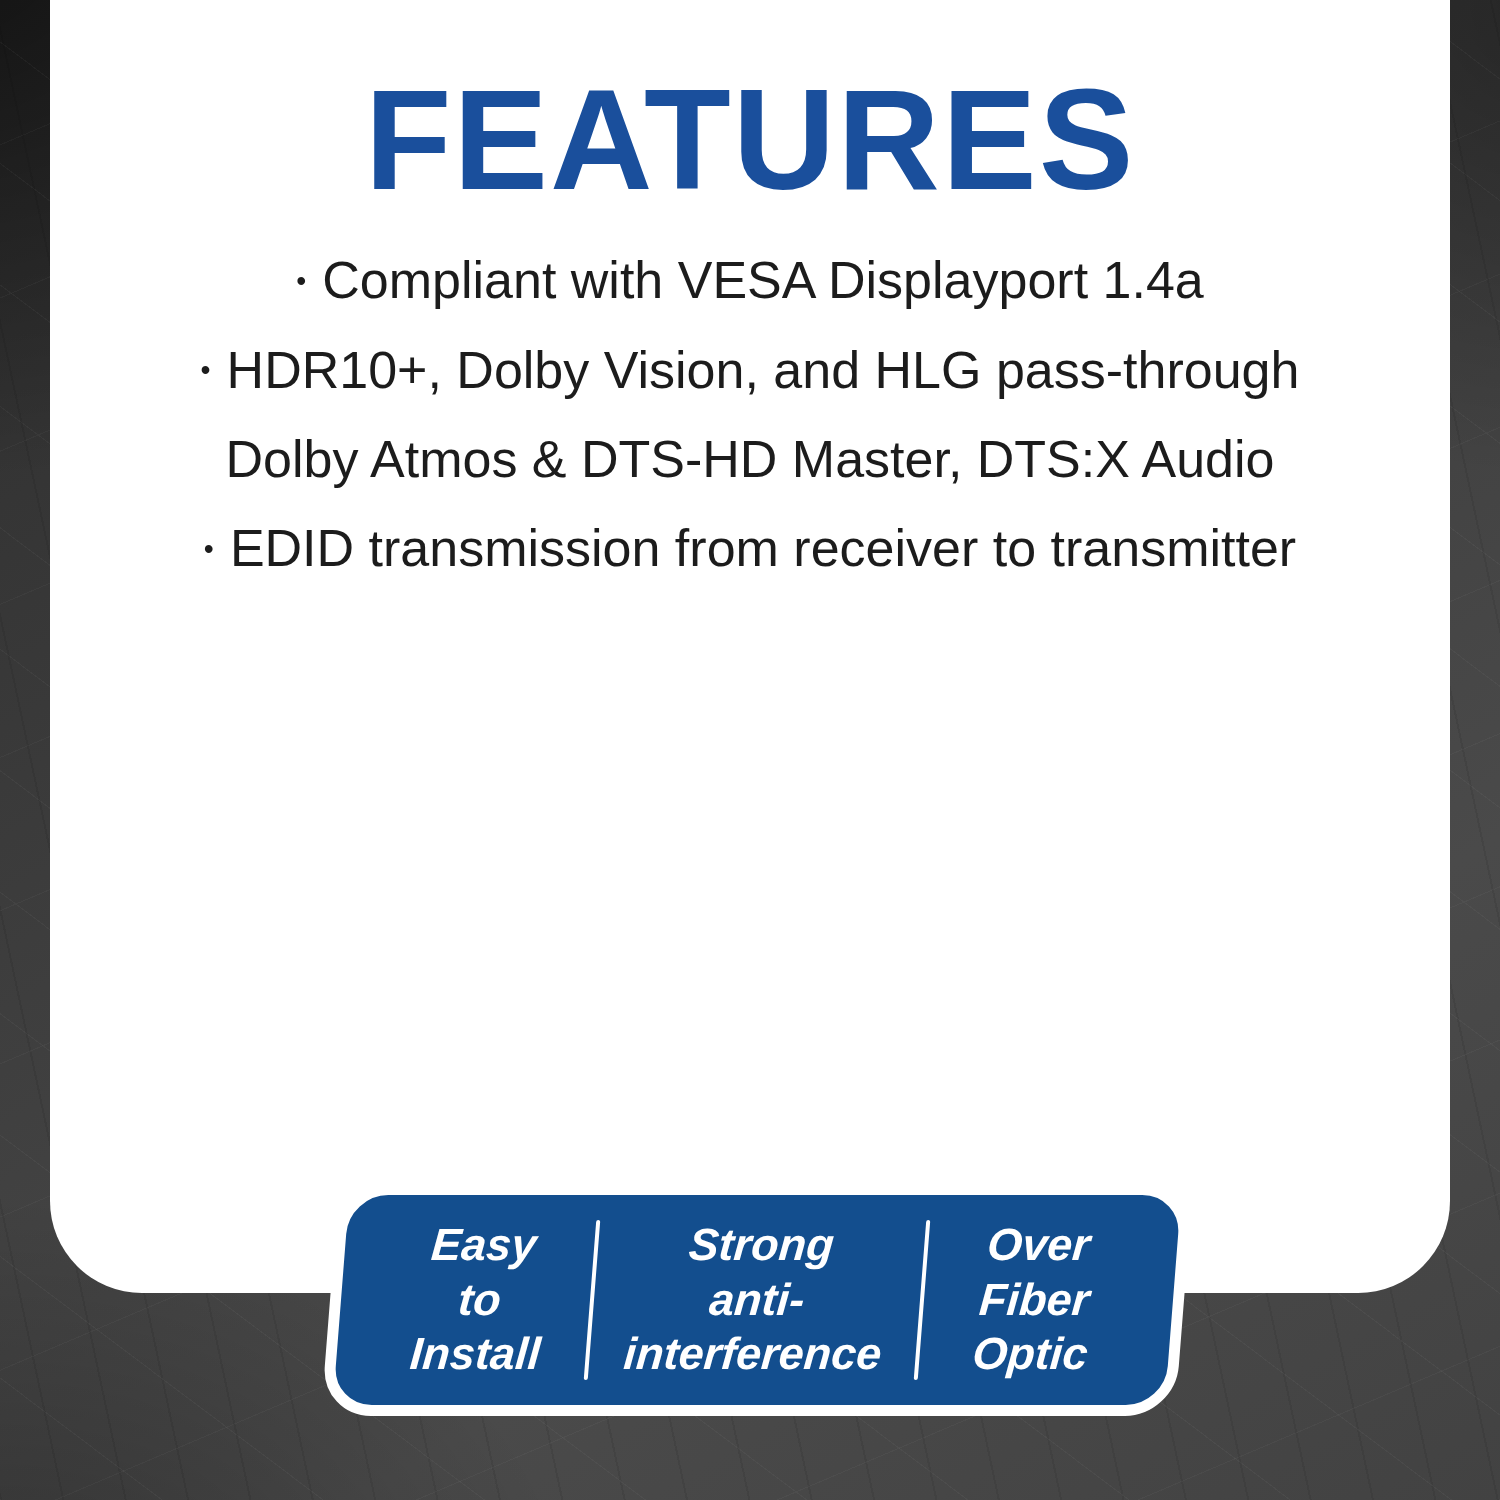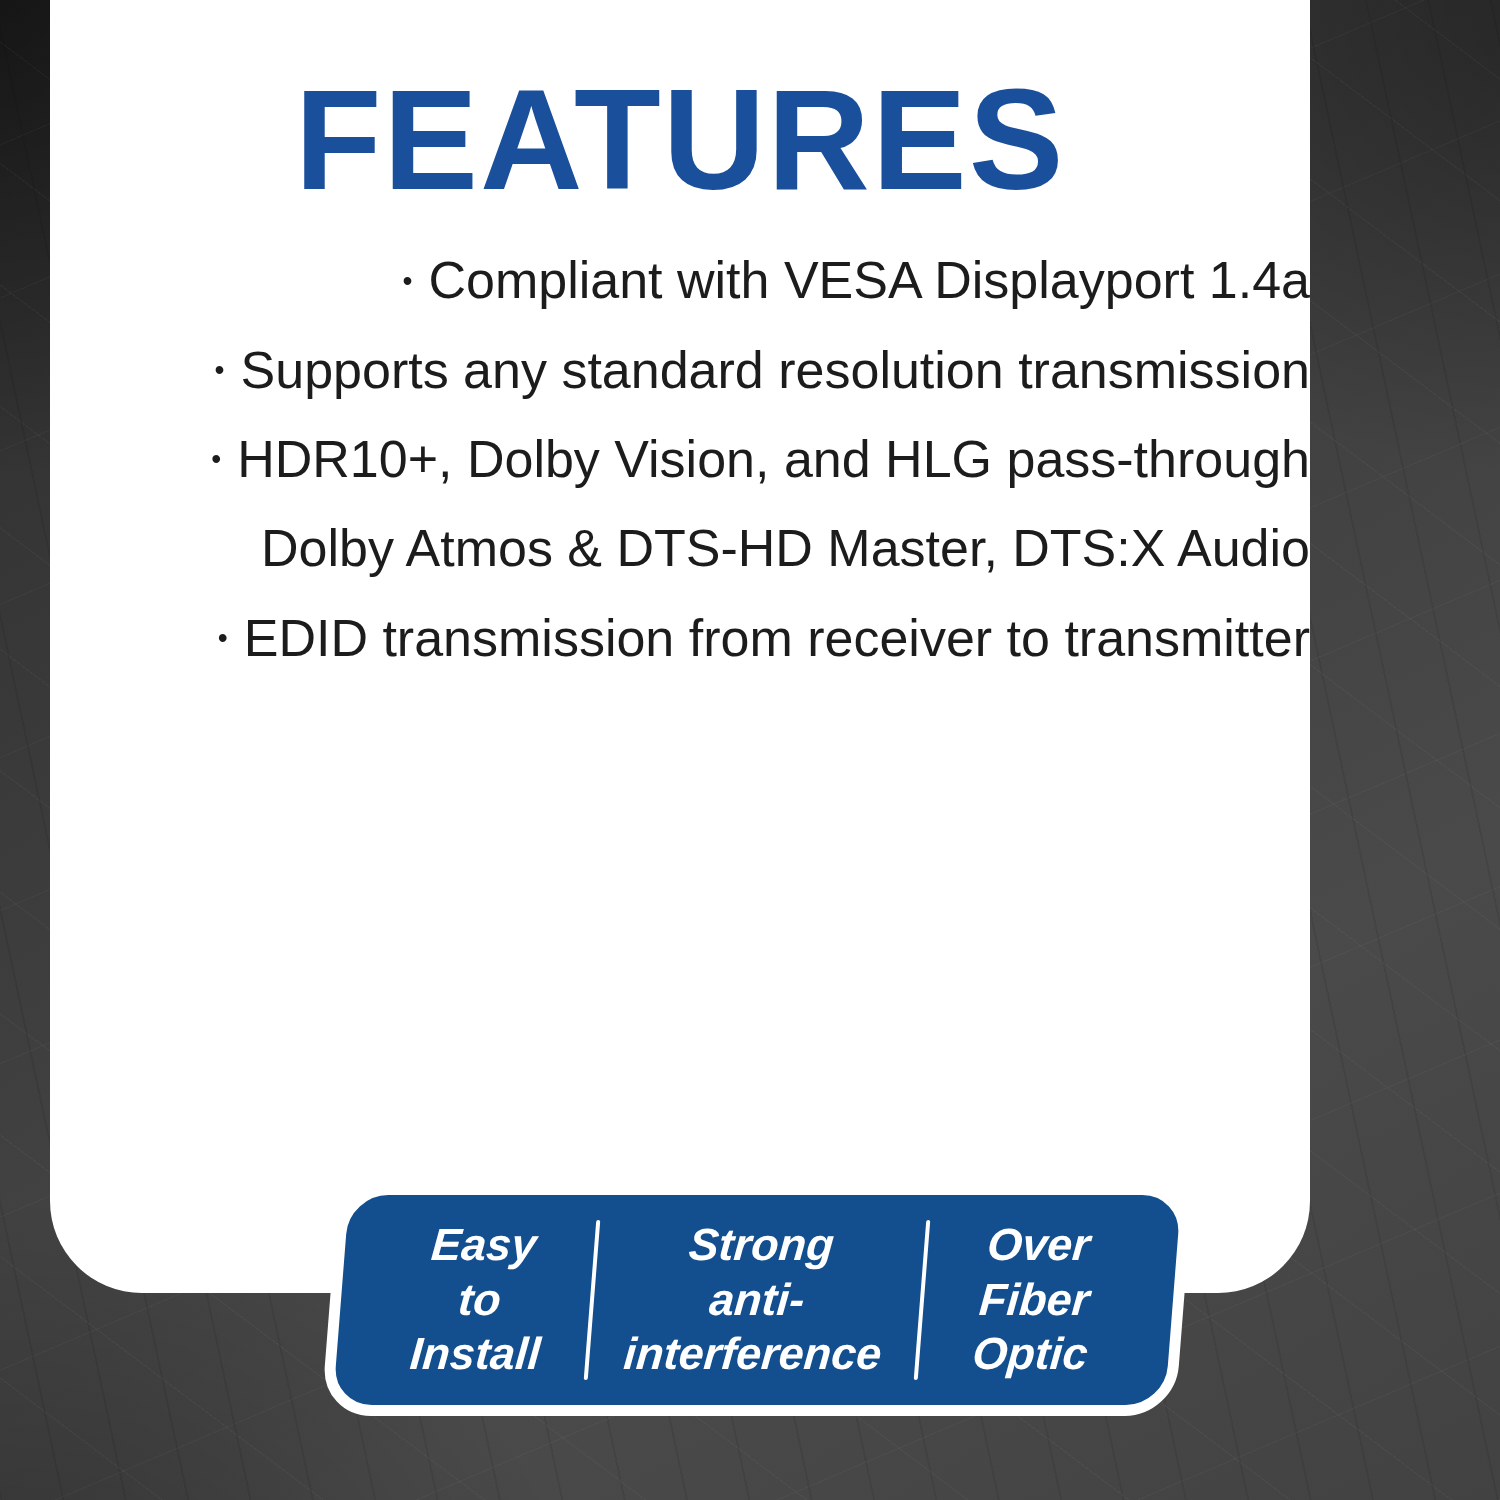--- a/index.html
+++ b/index.html
@@ -22,41 +22,41 @@
       repeating-linear-gradient(-23deg, rgba(255,255,255,0.03) 0 1px, transparent 1px 141px),
       repeating-linear-gradient(78deg, rgba(0,0,0,0.08) 0 2px, transparent 2px 61px),
       radial-gradient(1100px 900px at -5% -5%, rgba(0,0,0,0.62), transparent 62%),
       radial-gradient(1000px 800px at 105% 0%, rgba(0,0,0,0.38), transparent 60%),
       radial-gradient(900px 700px at 0% 110%, rgba(0,0,0,0.30), transparent 65%),
       linear-gradient(150deg, #2c2c2c 0%, #3c3c3c 38%, #4a4a4a 72%, #424242 100%);
   }
   .card{
     position:absolute;
     left:50px;top:0;
-    width:1260px;height:1293px;
+    width:1400px;height:1293px;
     background:var(--card-bg);
     border-radius:0 0 92px 92px;
   }
   .title{
     margin-top:62px;
     text-align:center;
     font-size:142px;
     line-height:1.1;
     font-weight:bold;
     letter-spacing:2px;
     color:var(--title-blue);
   }
   .features{
     margin-top:32px;
     text-align:center;
     color:var(--body-text);
     font-size:52px;
   }
   .feature{margin-bottom:28px;}
-  .feature-line{line-height:1.18;text-align:right;}
+  .feature-line{line-height:1.18;}
   .bullet{
     font-size:0.55em;
     vertical-align:middle;
     margin-right:16px;
     position:relative;top:-3px;
   }
   .banner{
     position:absolute;
     left:330px;top:1184px;
     width:854px;height:232px;
@@ -97,23 +97,20 @@
 
 <div class="bg"></div>
 
 <div class="card">
   <div class="title">FEATURES</div>
   <div class="features">
       <div class="feature">
         <div class="feature-line"><span class="bullet">•</span>Compliant with VESA Displayport 1.4a</div>
       </div>
       <div class="feature">
-        <div class="feature-line"><span class="bullet">•</span>Supports any standard resolution transmission</div>
-      </div>
-      <div class="feature">
         <div class="feature-line"><span class="bullet">•</span>HDR10+, Dolby Vision, and HLG pass-through</div>
       </div>
       <div class="feature">
         <div class="feature-line">Dolby Atmos &amp; DTS-HD Master, DTS:X Audio</div>
       </div>
       <div class="feature">
         <div class="feature-line"><span class="bullet">•</span>EDID transmission from receiver to transmitter</div>
       </div>
     </div>
 </div>

